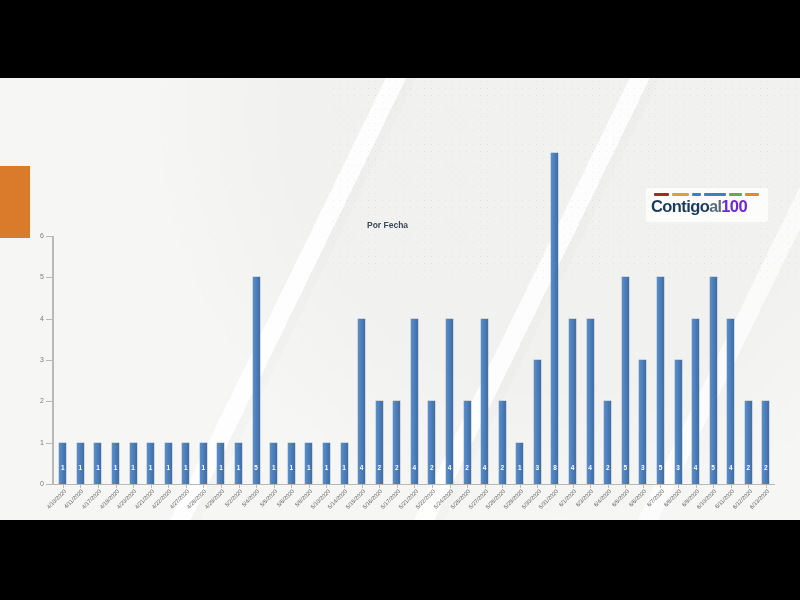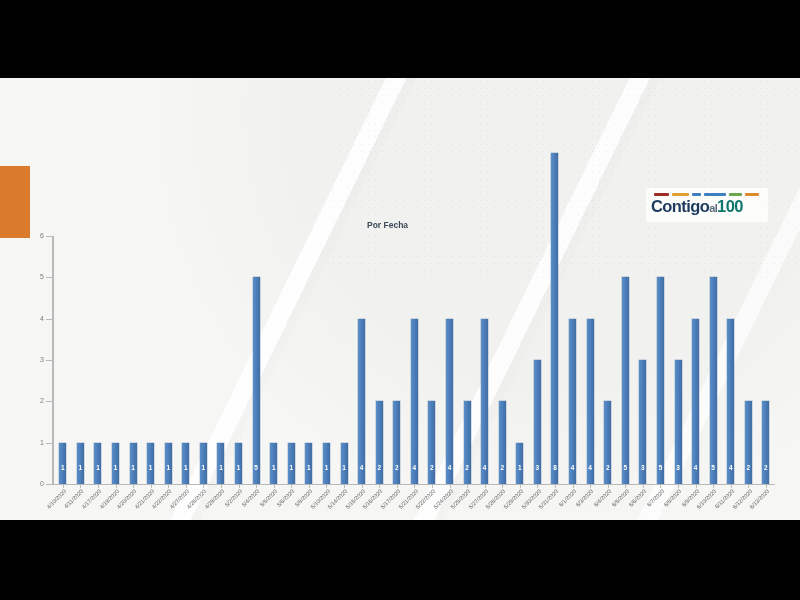--- a/index.html
+++ b/index.html
@@ -52,22 +52,22 @@
     background:rgba(255,255,255,.75);
     border-radius:2px;
   }
   .logo-dashes{position:absolute;left:8px;top:5px;width:108px;height:4px;display:flex;gap:3px;}
   .logo-dashes i{display:block;height:3px;border-radius:1px;}
   .logo-text{
     position:absolute;left:5px;top:9px;width:114px;
     font-size:16.5px;font-weight:bold;color:#1b3a5e;letter-spacing:-0.6px;
     white-space:nowrap;
   }
-  .logo-text .al{font-size:11px;color:#5a6b7a;font-weight:bold;}
-  .logo-text .n100{color:#0f766e;}
+  .logo-text .al{font-size:16px;color:#5a6b7a;font-weight:bold;}
+  .logo-text .n100{color:#6d28d9;}
   
   .chart{
     position:absolute;left:30px;top:158px;width:745px;height:255px;
   }
   .yaxis{
     position:absolute;left:22px;top:0;width:2px;height:248px;
     background:#b9b9b9;
   }
   .ytick{
     position:absolute;left:16px;width:8px;height:1px;background:#b9b9b9;

